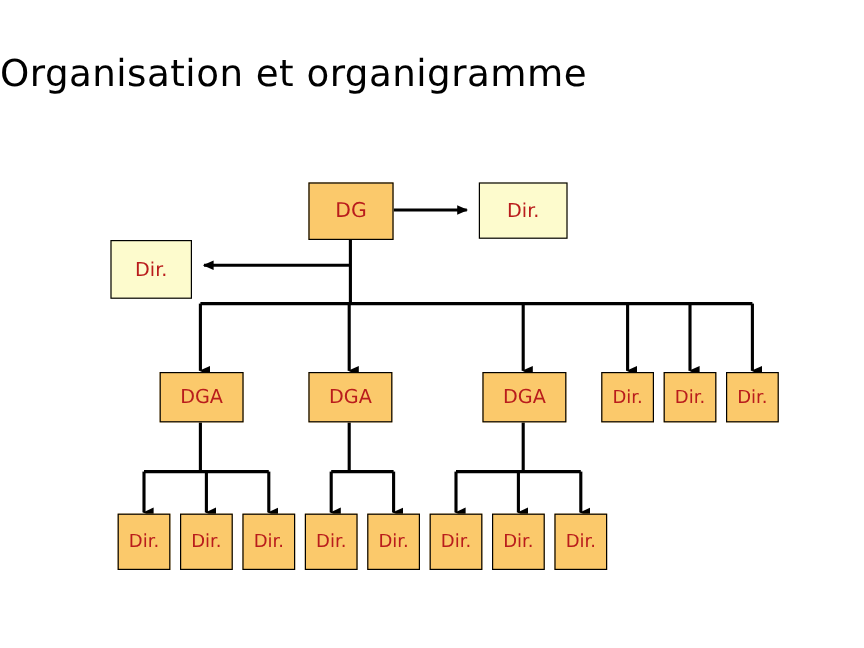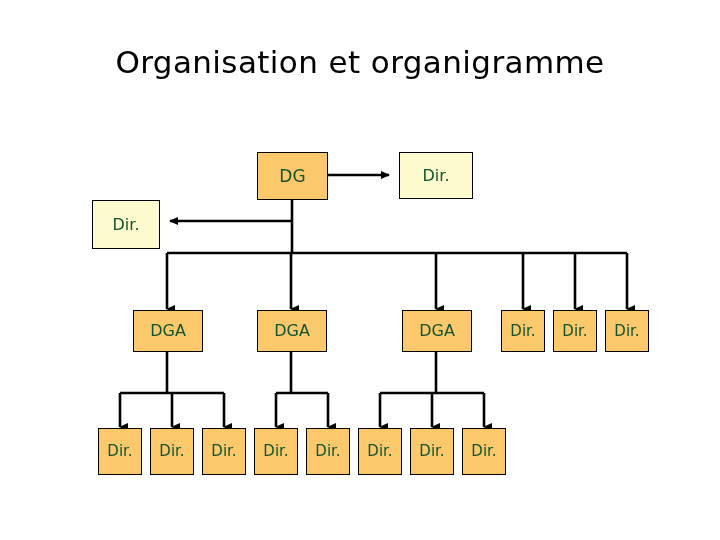--- a/index.html
+++ b/index.html
@@ -17,21 +17,20 @@
     position: relative;
     width: 720px;
     height: 540px;
     background: #ffffff;
   }
   #title {
     position: absolute;
     left: 0;
     top: 44px;
     width: 720px;
-    text-align: center;
     font-family: "DejaVu Sans", sans-serif;
     font-size: 31px;
     font-weight: 400;
     color: #000000;
     letter-spacing: 0.4px;
     white-space: nowrap;
   }
   svg#wires {
     position: absolute;
     left: 0;
@@ -40,21 +39,21 @@
     height: 540px;
   }
   .node {
     position: absolute;
     box-sizing: border-box;
     border: 1.6px solid #000000;
     display: flex;
     align-items: center;
     justify-content: center;
     font-family: "DejaVu Sans", sans-serif;
-    color: #14532d;
+    color: #b91c1c;
     line-height: 1;
     z-index: 3;
   }
   .fill-orange { background: #fbc96b; }
   .fill-cream  { background: #fdfbcd; }
 
   .sz-dg    { font-size: 17px; }
   .sz-dir   { font-size: 16px; }
   .sz-dga   { font-size: 16px; }
   .sz-small { font-size: 15px; }

